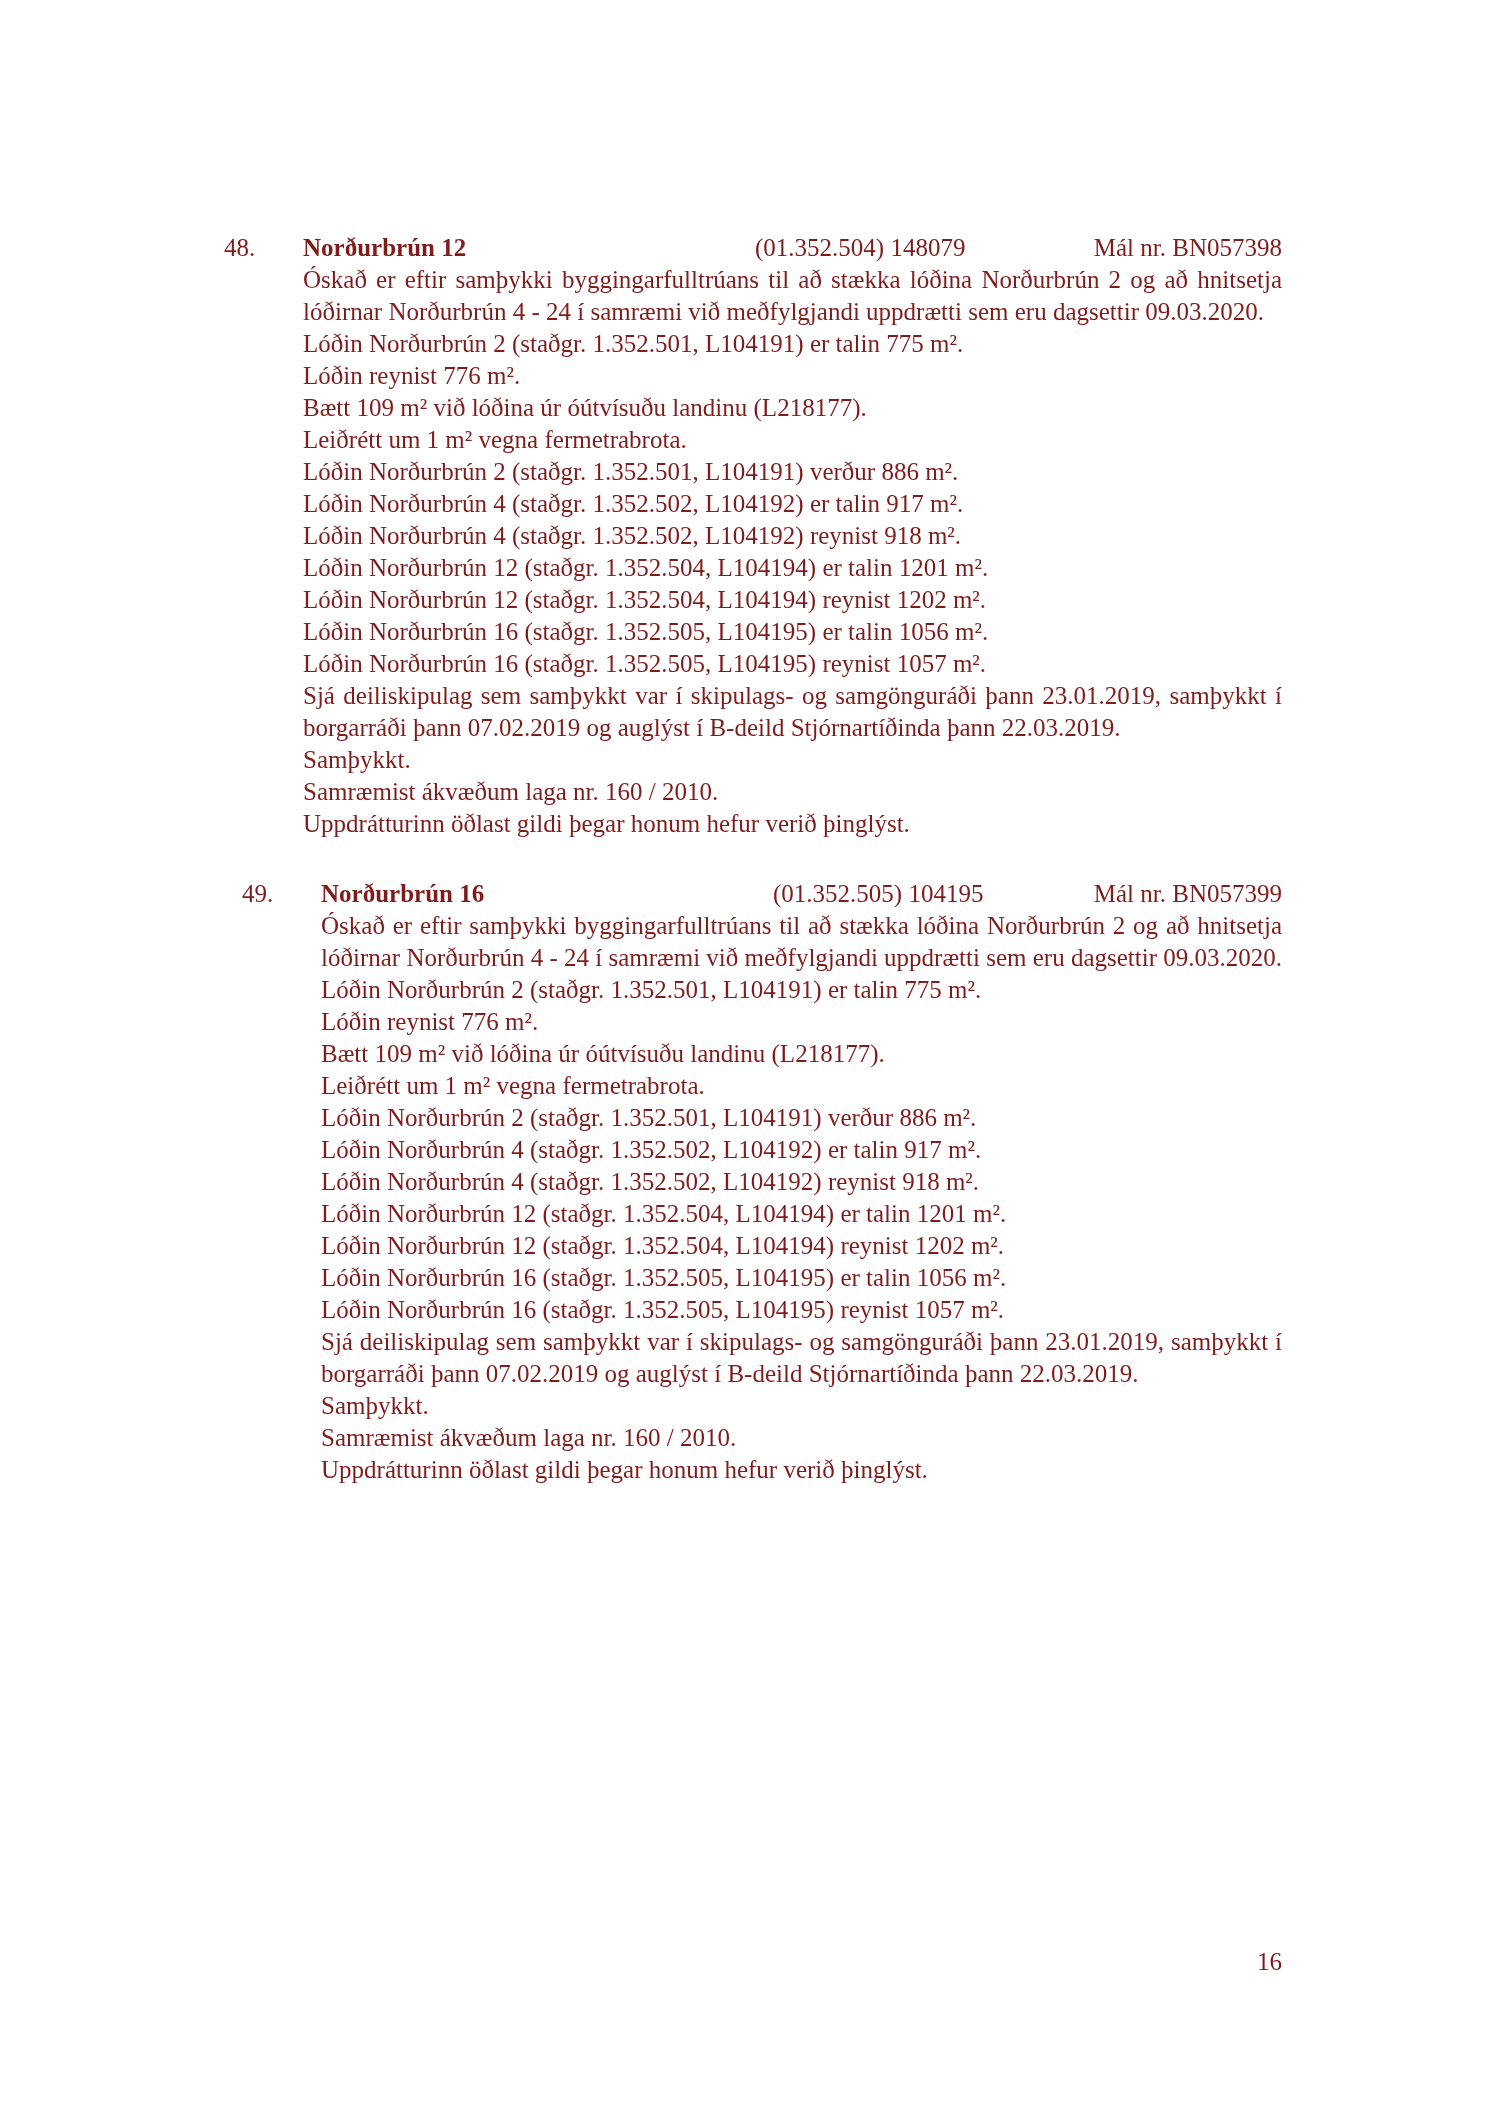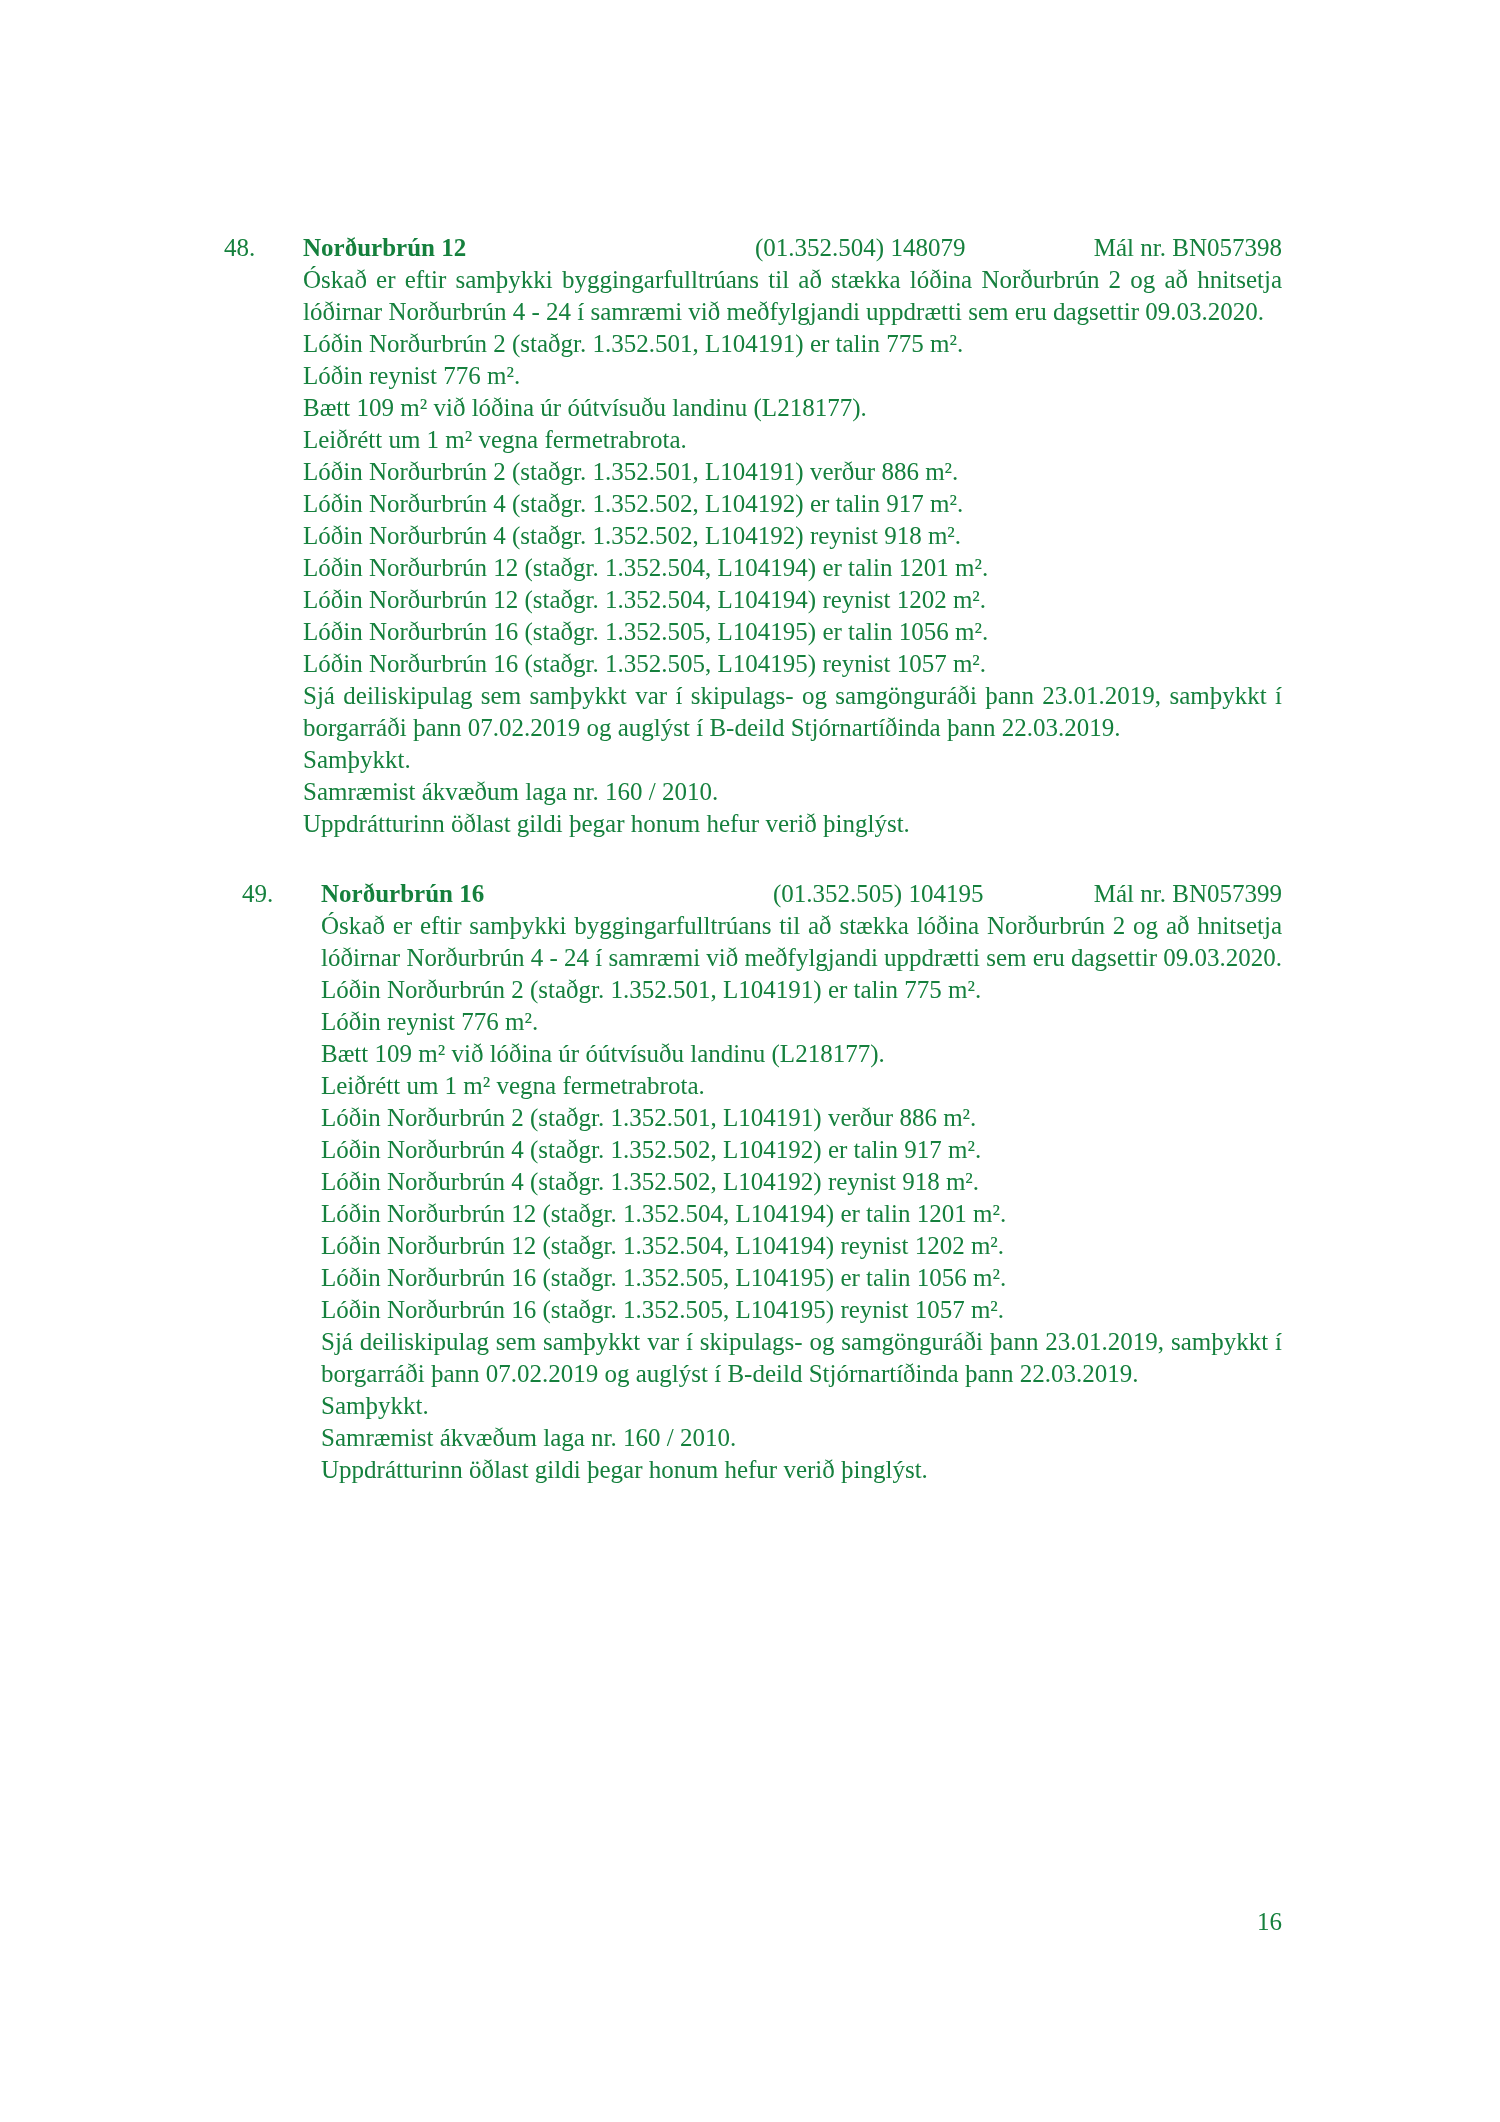--- a/index.html
+++ b/index.html
@@ -3,38 +3,38 @@
 <meta charset="utf-8">
 <style>
   * { margin: 0; padding: 0; box-sizing: border-box; }
   html, body { background: #ffffff; }
   .page {
     position: relative;
     width: 1500px;
     height: 2122px;
     margin: 0 auto;
     background: #ffffff;
-    color: #15803d;
+    color: #7f1d1d;
     font-family: "Liberation Serif", serif;
     font-size: 25px;
     line-height: 32px;
     padding: 232px 218px 0 222px;
     overflow: hidden;
   }
   .item { position: relative; }
   .item + .item { margin-top: 38px; margin-left: 18px; }
   .item-heading { position: relative; padding-left: 81px; white-space: nowrap; }
   .item-number { position: absolute; left: 2px; top: 0; }
   .item-title { font-weight: bold; }
   .item-reference { position: absolute; left: 533px; top: 0; }
   .item-case { position: absolute; right: 0; top: 0; }
   .item-body { padding-left: 81px; }
   .para { text-align: justify; }
   .resolution { }
-  .page-number { position: absolute; right: 218px; top: 1906px; }
+  .page-number { position: absolute; right: 218px; top: 1946px; }
 </style>
 </head>
 <body>
 
 <div class="page">
 
   <section class="item">
     <div class="item-heading">
       <span class="item-number">48.</span>
       <span class="item-title">Norðurbrún 12</span>

